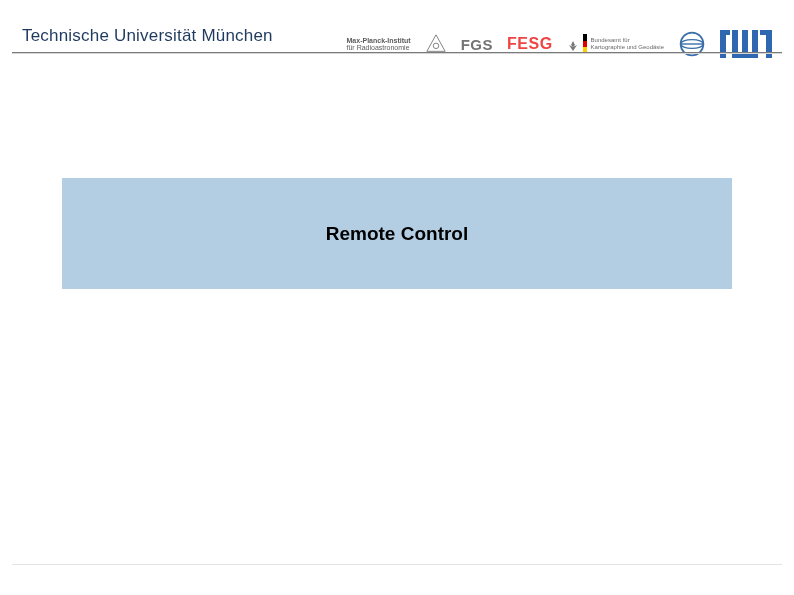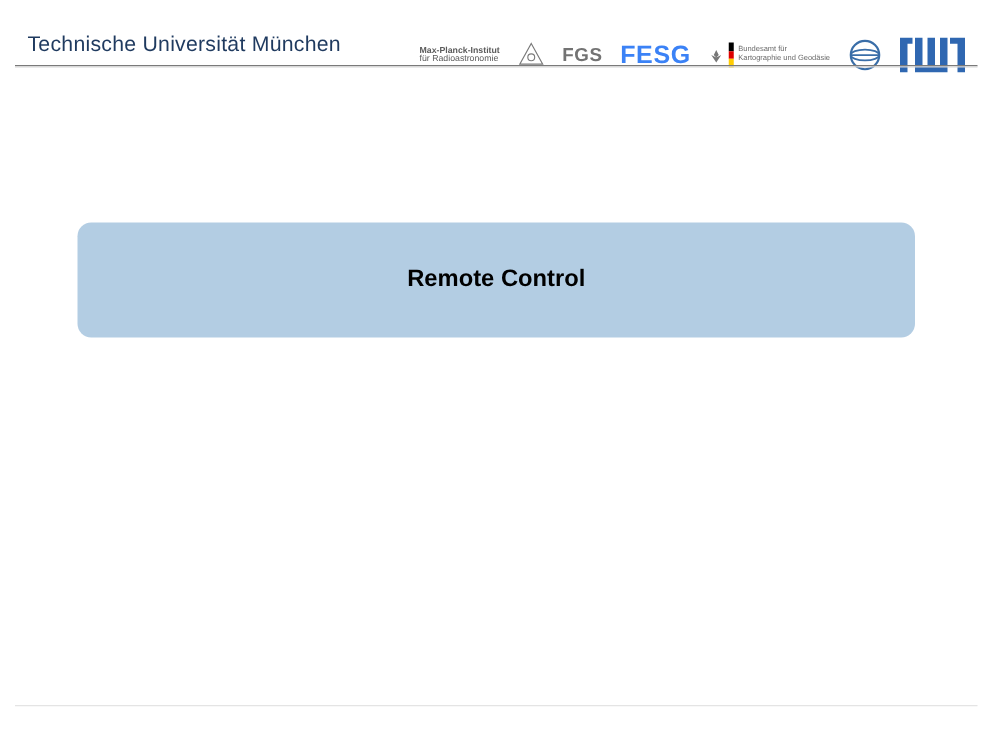--- a/index.html
+++ b/index.html
@@ -8,38 +8,37 @@
   .header { position: absolute; top: 16px; left: 0; right: 0; height: 50px; }
   .univ-name { position: absolute; top: 10px; left: 22px; font-size: 17px; color: #1f3a5f; letter-spacing: 0.2px; }
   .divider { position: absolute; top: 52px; left: 12px; right: 12px; height: 0; border-bottom: 1px solid #7a7a7a; }
   .sub-divider { position: absolute; top: 53px; left: 12px; right: 12px; height: 0; border-bottom: 1px solid #d6d6d6; }
   .logos { position: absolute; top: 14px; right: 22px; display: flex; align-items: center; gap: 14px; }
   .logo { display: inline-flex; align-items: center; }
   .logo-mpi { flex-direction: column; align-items: flex-start; font-size: 7px; color: #5b5b5b; line-height: 1.05; }
   .logo-mpi .l1 { font-weight: 700; }
   .iaag { width: 22px; height: 22px; }
   .fgs-text { font-size: 15px; color: #737373; font-weight: 700; letter-spacing: 0.5px; }
-  .fesg-text { font-size: 20px; color: #3b82f6; font-weight: 700; letter-spacing: 0.5px; }
+  .fesg-text { font-size: 16px; color: #ef4444; font-weight: 700; letter-spacing: 0.5px; }
   .bund { display: flex; align-items: center; gap: 4px; }
   .bund-flag { display: inline-flex; flex-direction: column; width: 4px; height: 20px; border: none; }
   .bund-flag span { flex: 1; }
   .bund .txt { font-size: 6px; color: #6a6a6a; line-height: 1.1; }
   .eagle { width: 12px; height: 12px; color: #666; }
   .globe { width: 28px; height: 28px; }
   .tum { font-family: Arial, sans-serif; }
 
   .title-box {
     position: absolute;
     left: 62px; right: 62px; top: 178px;
-    height: 92px;
+    height: 111px;
     background: #b3cde3;
     display: flex; flex-direction: column;
     align-items: center; justify-content: center;
     gap: 2px;
-    border-radius: 11px;
   }
   .title-line { font-size: 19px; font-weight: 700; color: #000; }
   .footer-line { position: absolute; bottom: 30px; left: 12px; right: 12px; height: 0; border-top: 1px solid #e4e4e4; }
 </style>
 </head>
 <body>
 
 <div class="slide">
 
   <div class="header">

